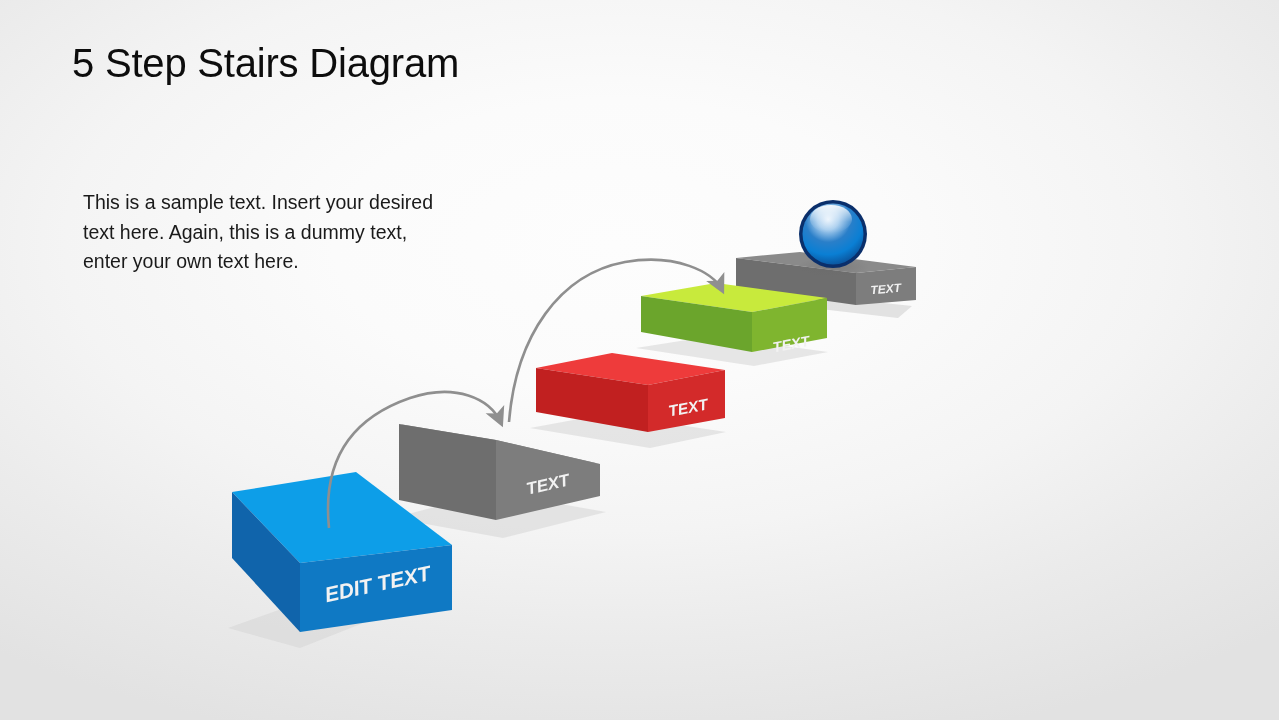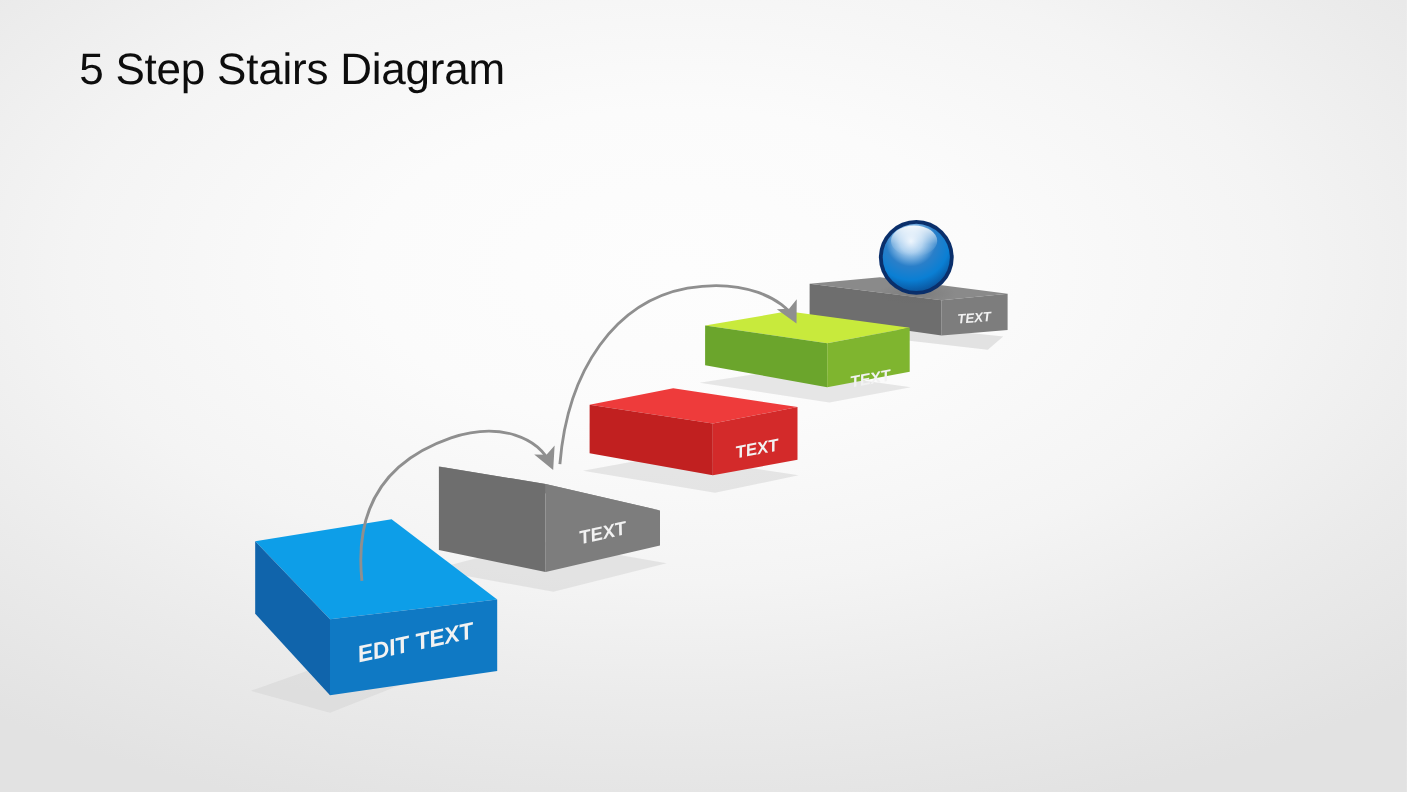--- a/index.html
+++ b/index.html
@@ -62,20 +62,21 @@
     paint-order: stroke;
   }
 </style>
 </head>
 <body>
 
 <div class="slide">
 
   <div class="slide-title">5 Step Stairs Diagram</div>
 
+  <div class="body-text">This is a sample text. Insert your desired text here. Again, this is a dummy text, enter your own text here.</div>
 
   <svg class="diagram-layer" viewBox="0 0 1279 720" xmlns="http://www.w3.org/2000/svg">
 
     <defs>
       <radialGradient id="sphereGrad" cx="42%" cy="26%" r="78%">
         <stop offset="0%" stop-color="#e8f2fc"></stop>
         <stop offset="22%" stop-color="#a7cdee"></stop>
         <stop offset="48%" stop-color="#2a7fc9"></stop>
         <stop offset="74%" stop-color="#0a7fd4"></stop>
         <stop offset="100%" stop-color="#0b4f96"></stop>

